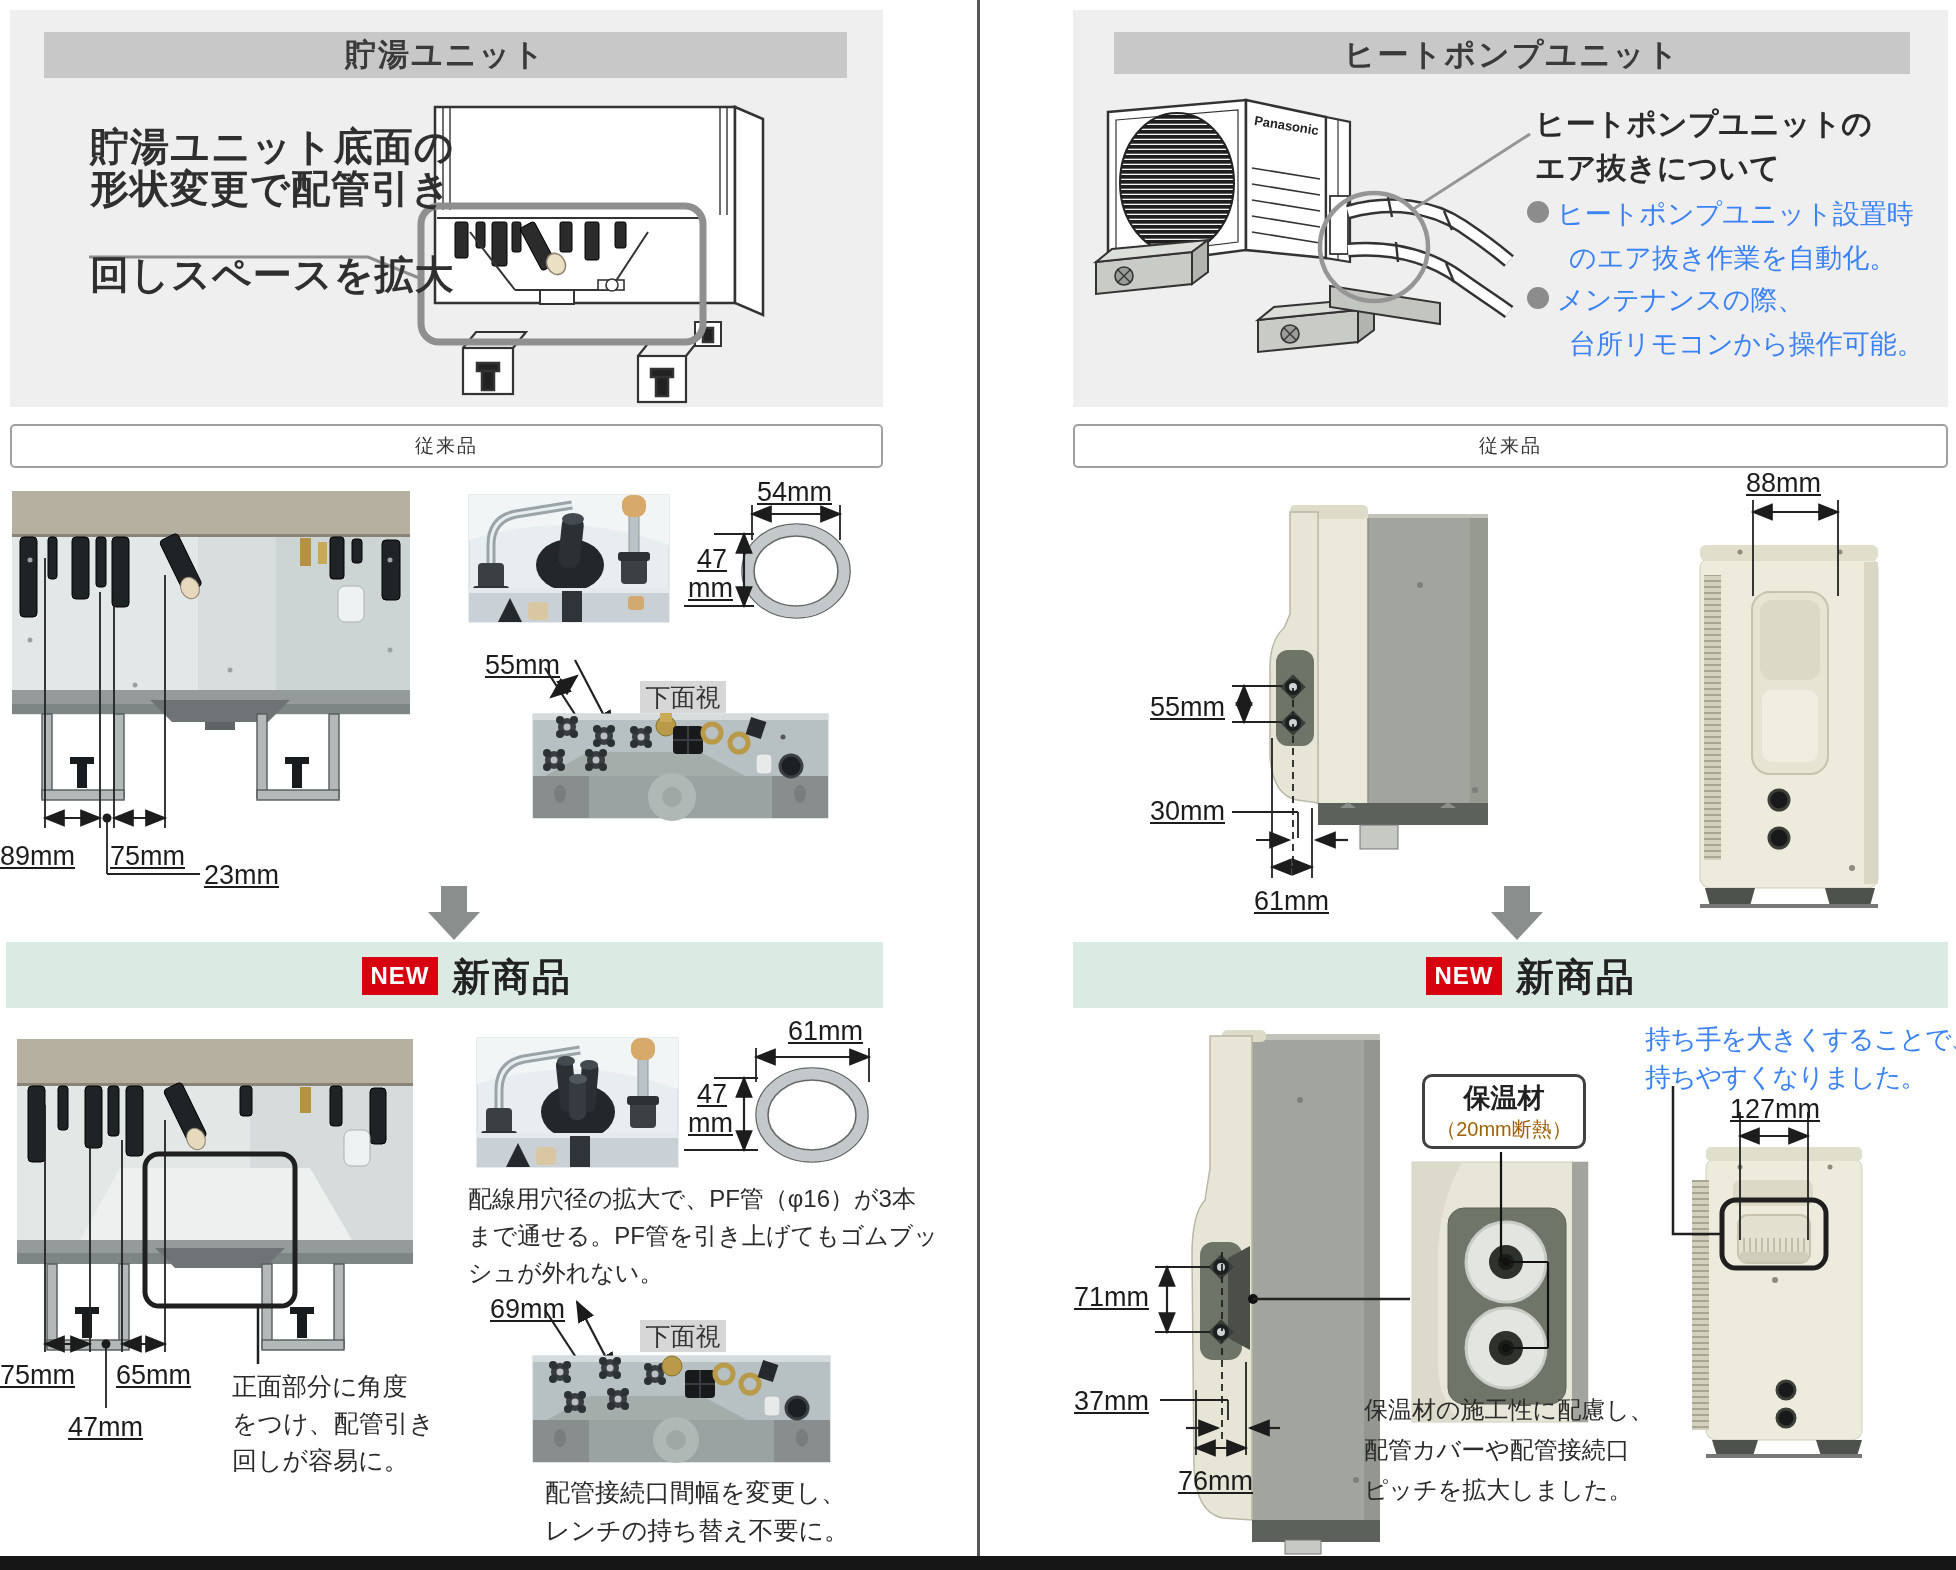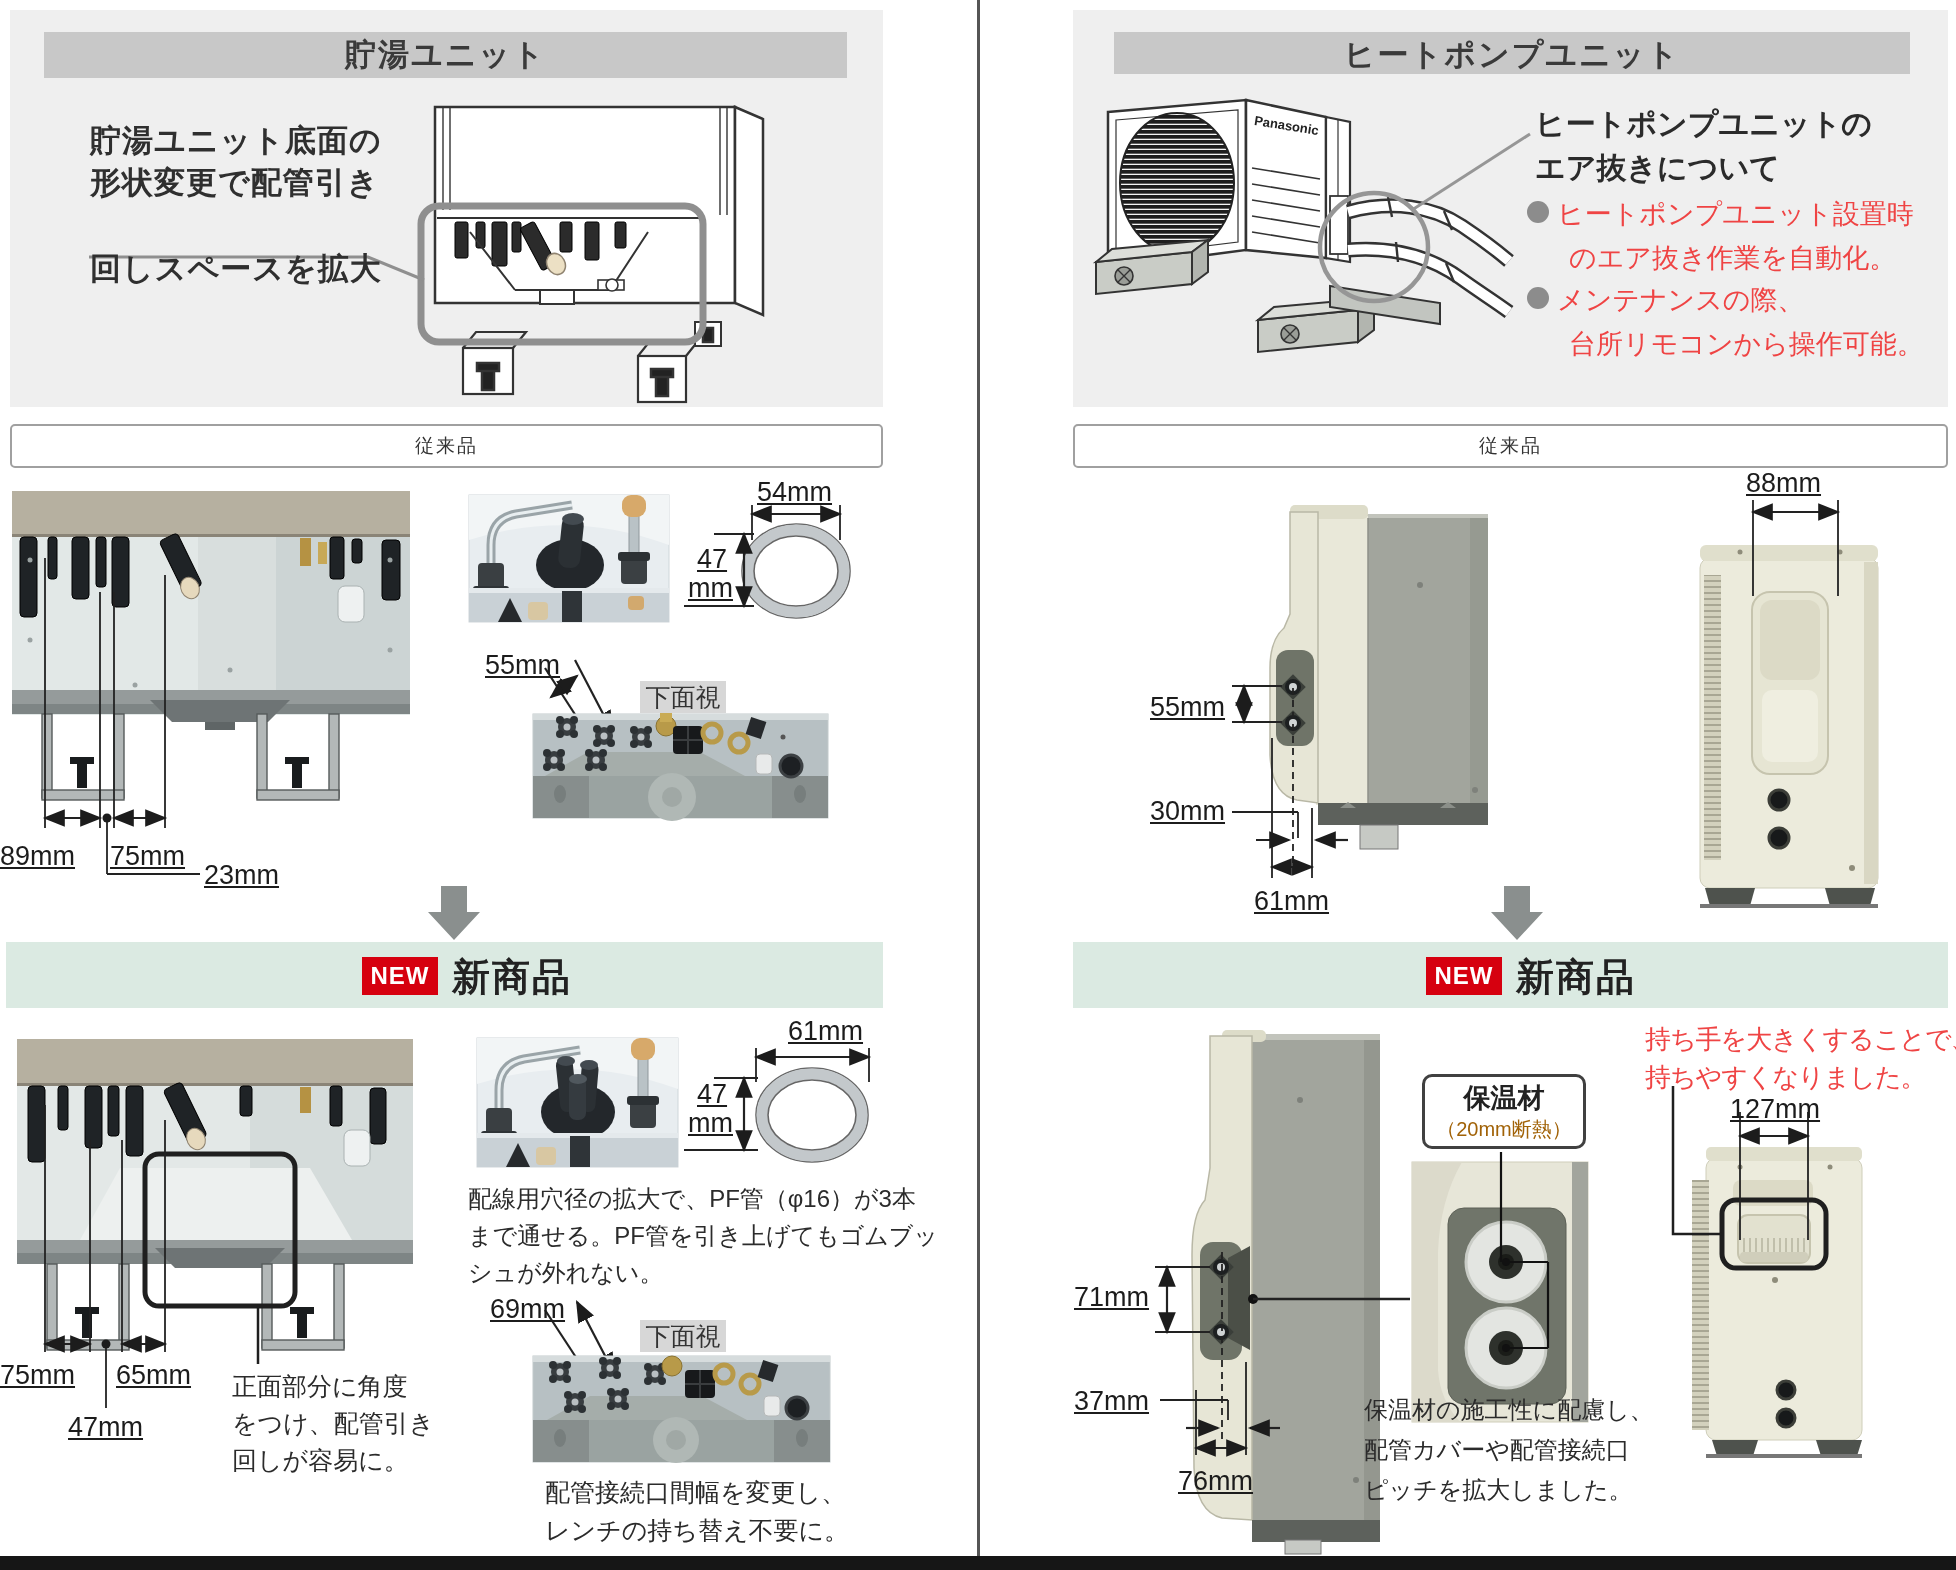--- a/index.html
+++ b/index.html
@@ -7,24 +7,24 @@
         font-family:"Liberation Sans","DejaVu Sans",sans-serif;color:#2f2f2f;}
   .panel{position:absolute;background:#efefef;}
   .hdrbar{position:absolute;background:#c8c8c8;color:#3a3a3a;font-size:31px;font-weight:600;
           text-align:center;letter-spacing:2px;}
   .band{position:absolute;background:#fff;border:2px solid #a0a0a0;border-radius:5px;
         font-size:19px;color:#333;text-align:center;letter-spacing:2px;}
   .banner{position:absolute;background:#dbeae2;}
   .badge{position:absolute;background:#d6000f;color:#fff;font-size:24px;font-weight:700;
          text-align:center;letter-spacing:1px;}
   .newlbl{position:absolute;font-size:38px;font-weight:700;color:#222;letter-spacing:2px;}
-  .intro{position:absolute;font-size:31px;font-weight:600;color:#2f2f2f;letter-spacing:1px;white-space:nowrap;}
+  .intro{position:absolute;font-size:39px;font-weight:600;color:#2f2f2f;letter-spacing:1px;white-space:nowrap;}
   .airtitle{position:absolute;font-size:30px;font-weight:700;color:#2b2b2b;white-space:nowrap;}
   .bullet-dot{position:absolute;width:22px;height:22px;border-radius:50%;background:#8c8c8c;}
-  .btxt{position:absolute;font-size:27px;color:#ef4444;white-space:nowrap;}
+  .btxt{position:absolute;font-size:27px;color:#3b82f6;white-space:nowrap;}
   .lbl{position:absolute;font-size:27px;color:#1c1c1c;white-space:nowrap;letter-spacing:0px;text-decoration:underline;}
   .body{position:absolute;font-size:24px;color:#2b2b2b;white-space:nowrap;}
   .body25{position:absolute;font-size:25px;color:#2b2b2b;white-space:nowrap;}
   .viewtag{position:absolute;background:#d7d7d7;color:#333;font-size:25px;text-align:center;}
   .insbox{position:absolute;background:#fff;border:3px solid #404040;border-radius:10px;text-align:center;}
   .insbox .l1{font-size:27px;font-weight:700;color:#222;margin-top:3px;}
   .insbox .l2{font-size:20px;color:#a16207;margin-bottom:3px;}
   .divider{position:absolute;background:#555;}
   .botbar{position:absolute;background:#161616;}
   .brand{position:absolute;font-size:13px;font-weight:700;color:#222;transform:rotate(9deg);letter-spacing:0px;}

